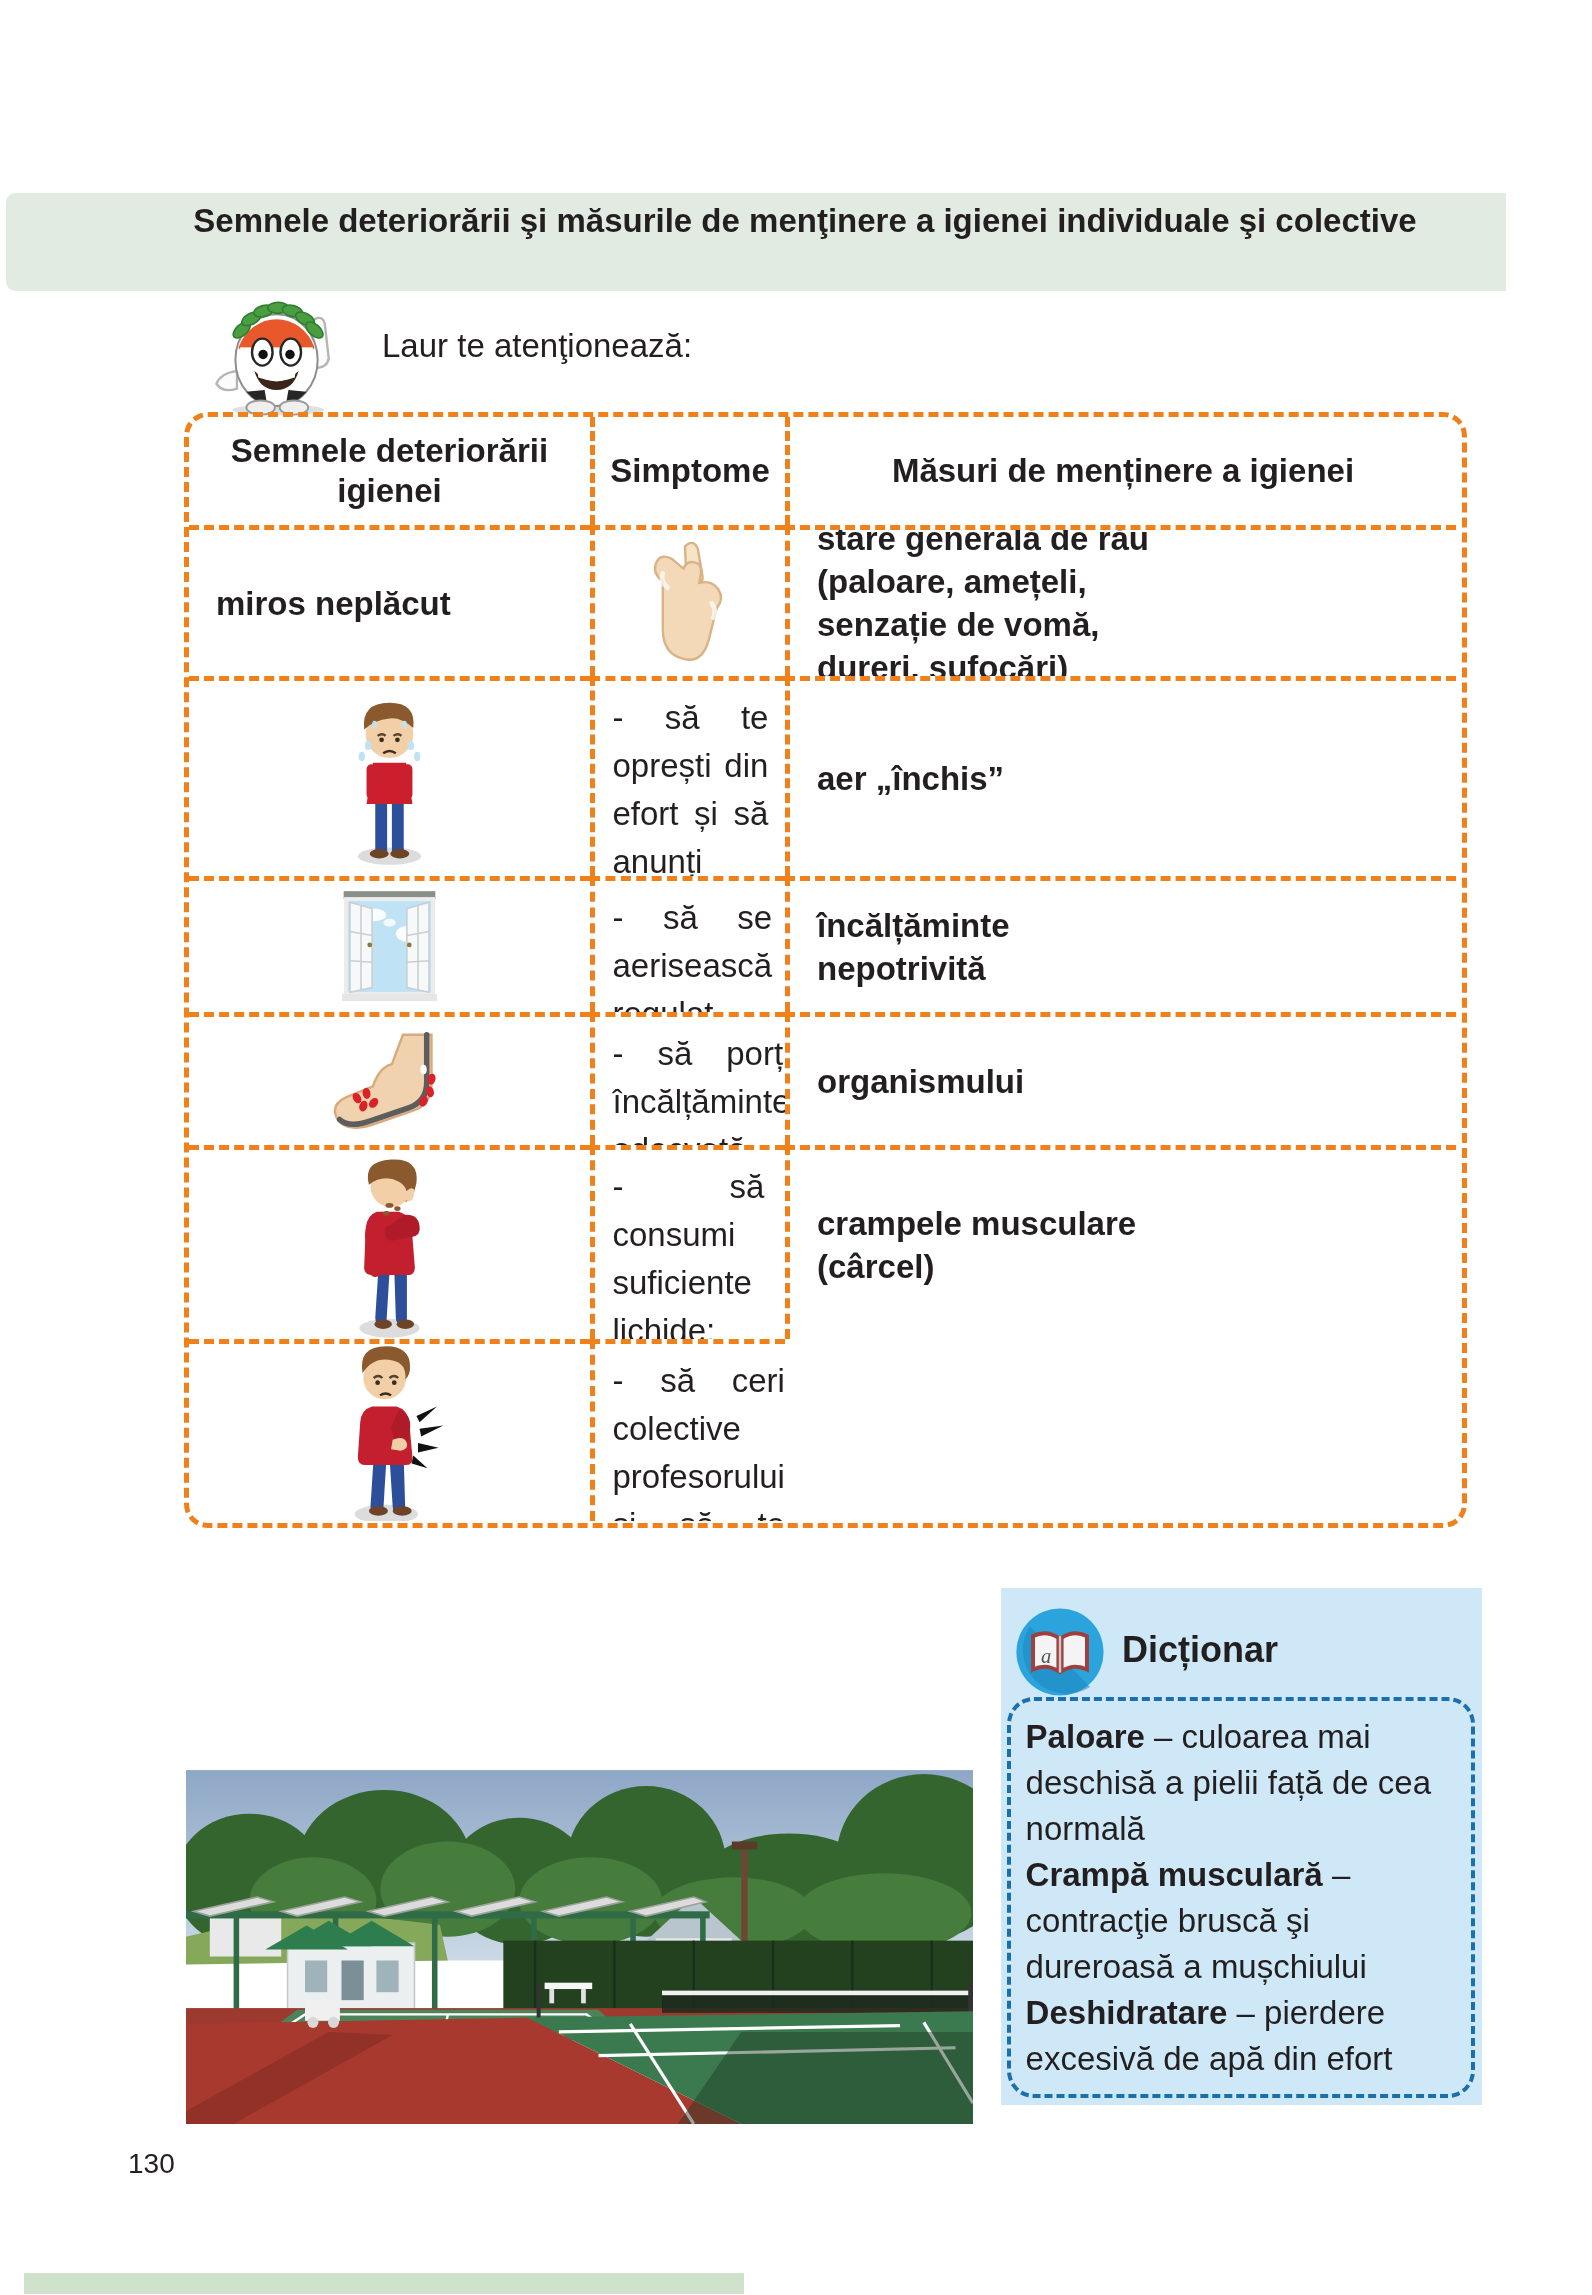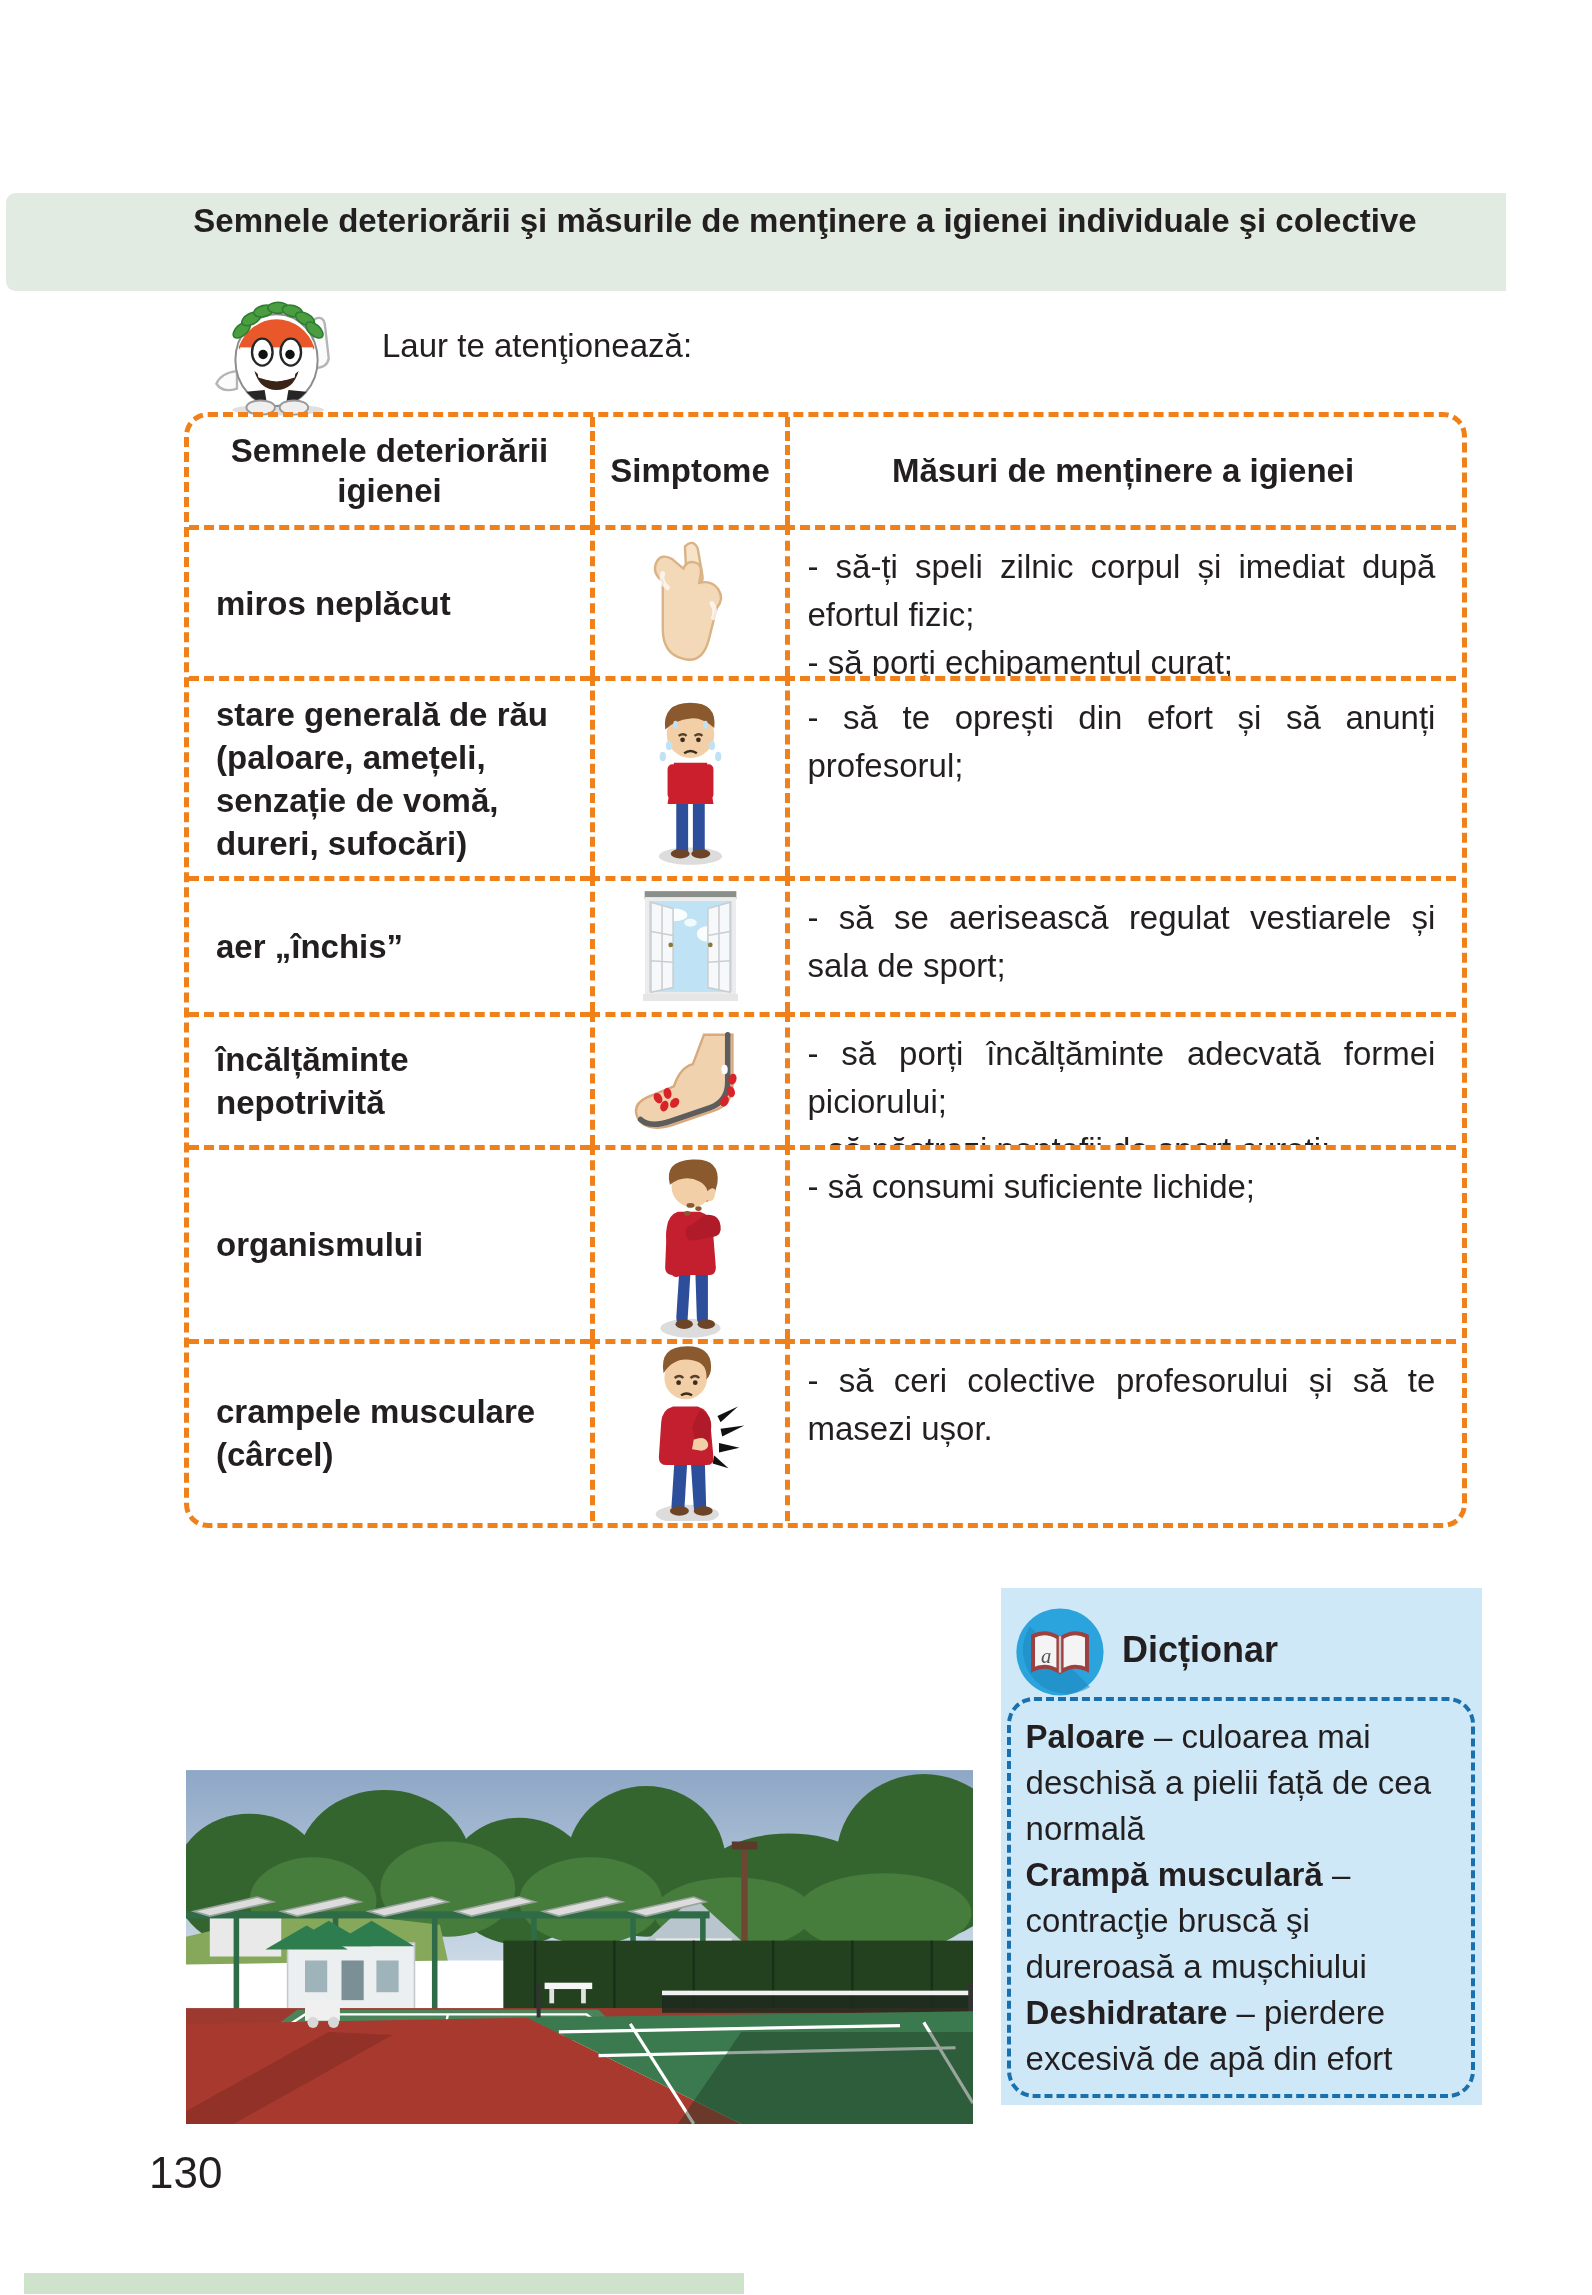--- a/index.html
+++ b/index.html
@@ -43,21 +43,21 @@
   .dict { position:absolute; left:1001px; top:1588px; width:481px; height:517px; background:#cee8f7; }
   .dict-title { position:absolute; left:121px; top:41px; font-size:36px; font-weight:bold; }
   .dict-icon { position:absolute; left:12.7px; top:17.5px; }
   .dict-box { position:absolute; left:6.3px; top:109px; width:468px; height:401px;
     border:4.8px dashed #1a6fad; border-radius:27px; padding:12.7px 12.7px 8px 14.3px;
     font-size:33px; line-height:46px; }
   .dict-entry b { font-weight:bold;text-align:right; }
   .dict-entry span { }
 
   
-  .page-num { position:absolute; left:149px; top:2148px; font-size:44px; }
+  .page-num { position:absolute; left:128px; top:2148px; font-size:28px; }
   .footer-strip { position:absolute; left:24px; top:2273px; width:720px; height:20.6px; background:#cfe3cc; }
 </style>
 </head>
 <body>
 
 <div class="page">
 
   <div class="title-bar">
     <div class="title">Semnele deteriorării şi măsurile de menţinere a igienei individuale şi colective</div>
   </div>
@@ -108,22 +108,20 @@
 
       <div class="cell sign">miros neplăcut</div>
       <div class="cell iconcell">
         <svg width="103" height="127" viewBox="0 0 130 160">
           <path d="M58 8 q10 -10 16 2 l6 34 q2 10 -7 13 q-10 3 -13 -7 z" fill="#f7e3c8" stroke="#d9b285" stroke-width="3"></path>
           <path d="M30 52 q-14 -10 -8 -24 q6 -12 20 -4 l14 12 q4 -10 14 -8 q10 2 8 14 l-2 12 q16 -4 24 8 q8 12 -2 24 l-10 40 q-8 30 -32 24 q-26 -6 -26 -38 z" fill="#f3d9b8" stroke="#d9b285" stroke-width="3"></path>
           <path d="M36 60 q-10 -8 -6 -18" fill="none" stroke="#fff" stroke-width="6" stroke-linecap="round" opacity="0.7"></path>
           <path d="M92 80 q6 8 2 18" fill="none" stroke="#fff" stroke-width="6" stroke-linecap="round" opacity="0.7"></path>
         </svg>
       </div>
-      <div class="cell measure">- să-ți speli zilnic corpul și imediat după efortul fizic;
-- să porți echipamentul curat;</div>
 
       <div class="cell sign">stare generală de rău
 (paloare, amețeli,
 senzație de vomă,
 dureri, sufocări)</div>
       <div class="cell iconcell">
         <svg width="103" height="178" viewBox="0 0 130 225">
           <ellipse cx="65" cy="210" rx="40" ry="11" fill="#dcdcdc"></ellipse>
           <rect x="47" y="140" width="15" height="64" fill="#2d4f9b"></rect>
           <rect x="68" y="140" width="15" height="64" fill="#2d4f9b"></rect>

